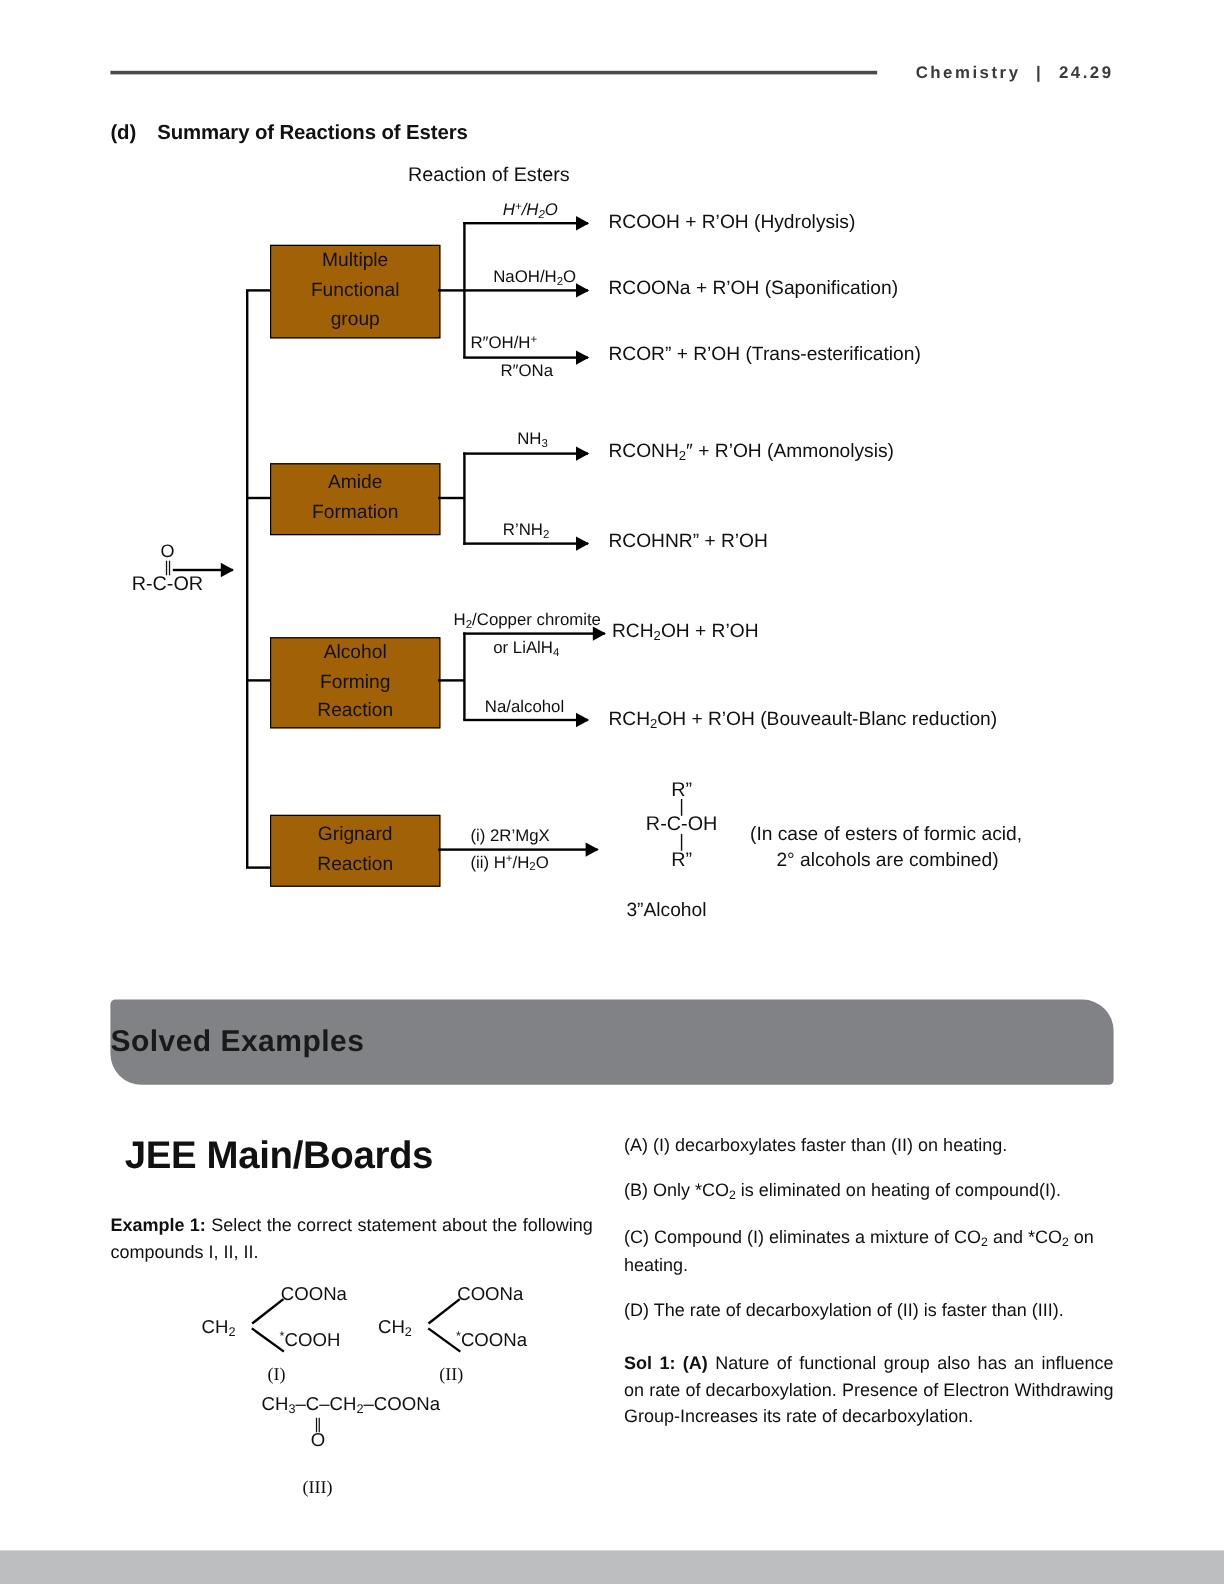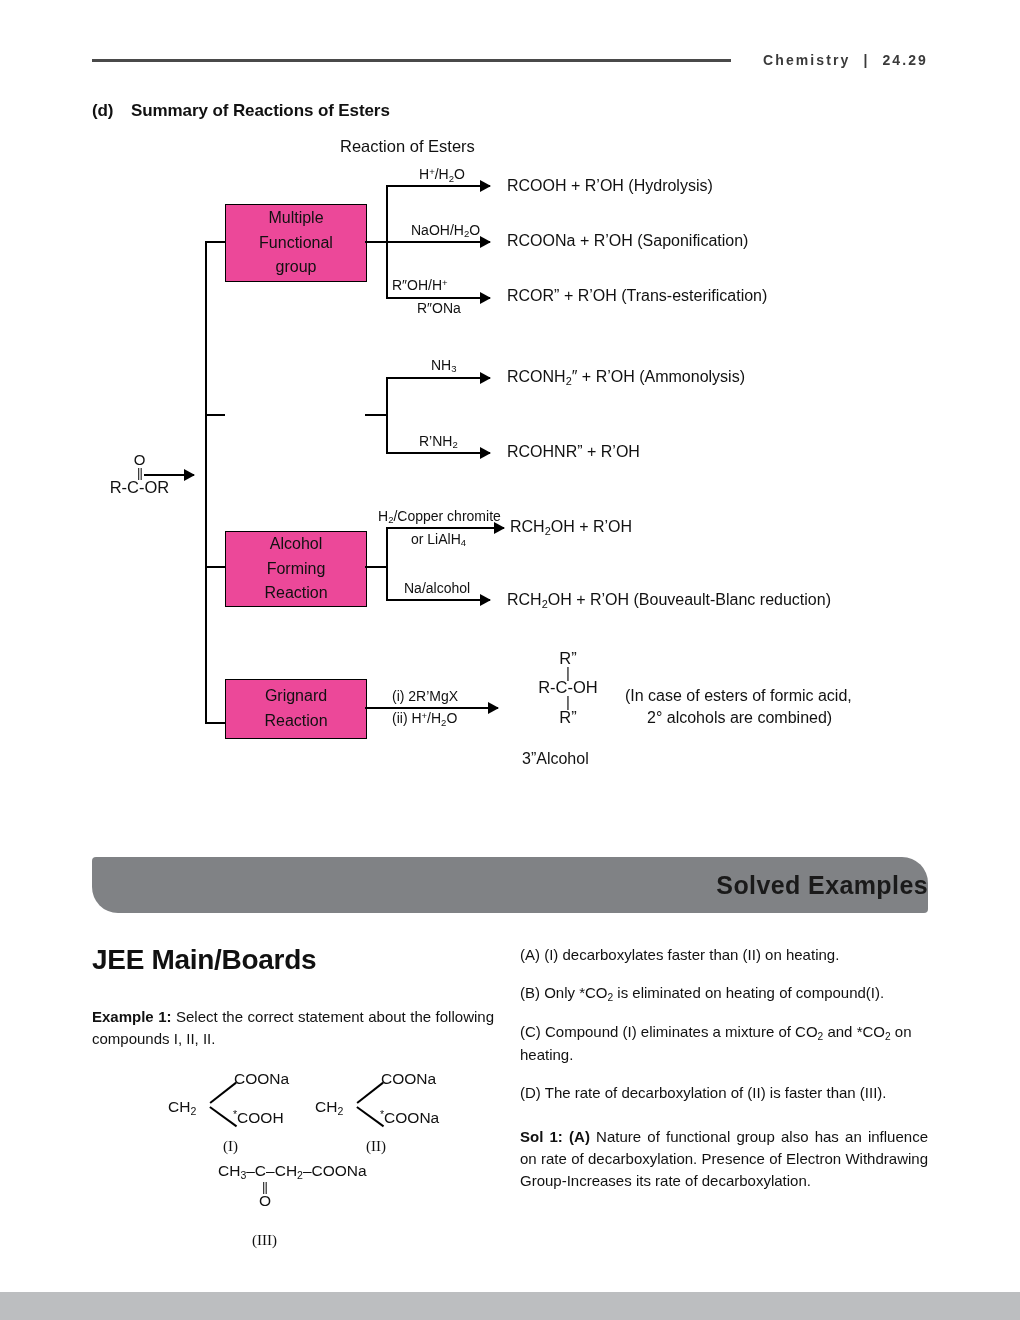--- a/index.html
+++ b/index.html
@@ -20,21 +20,21 @@
   .hdr-sep{margin:0 7px;color:#3a3a3a;}
 
   
   .sec-head{position:absolute;left:92px;top:101px;font-size:17px;font-weight:bold;color:#111;letter-spacing:-0.1px;}
   .sec-head .lbl{margin-right:13px;}
 
   .diagram-title{position:absolute;left:340px;top:137px;font-size:16.5px;color:#111;}
 
   
   .diag{position:absolute;left:0;top:0;width:1020px;height:800px;}
-  .box{position:absolute;border:1.7px solid #000;background:#ec4899;
+  .box{position:absolute;border:1.7px solid #000;background:#a16207;
        display:flex;align-items:center;justify-content:center;text-align:center;
        font-size:16px;line-height:1.55;color:#111;}
   .ln{position:absolute;background:#000;}
   .hln{height:1.7px;}
   .vln{width:1.7px;}
   .arrow{position:absolute;height:1.9px;background:#000;}
   .arrow:after{content:"";position:absolute;right:-1px;top:50%;transform:translateY(-50%);
      width:0;height:0;border-left:11px solid #000;border-top:6px solid transparent;border-bottom:6px solid transparent;}
   .cond{position:absolute;font-size:14px;color:#111;white-space:nowrap;}
   .prod{position:absolute;font-size:16px;color:#111;white-space:nowrap;}
@@ -47,29 +47,29 @@
   .start .db{display:block;font-size:13px;letter-spacing:-1px;line-height:0.9;}
   .start .chain{display:block;font-size:16.5px;white-space:nowrap;}
 
   
   .gp{position:absolute;font-size:16.5px;color:#111;line-height:1.0;text-align:center;}
   .gp .r{display:block;}
   .gp .bar{display:block;font-size:15px;line-height:0.85;}
   .gp .mid{display:block;white-space:nowrap;}
 
   
-  .banner{position:absolute;left:92px;top:857px;width:836px;height:56px;background:#808285;
+  .banner{position:absolute;left:92px;top:833px;width:836px;height:71px;background:#808285;
      border-radius:4px 26px 4px 26px;
-     display:flex;align-items:center;justify-content:flex-end;}
+     display:flex;align-items:center;justify-content:flex-start;}
   .banner-txt{font-size:25px;font-weight:bold;color:#1a1a1a;letter-spacing:0.4px;}
 
   
   .colL{position:absolute;left:92px;top:944px;width:402px;}
   .colR{position:absolute;left:520px;top:944px;width:408px;}
-  .h2{font-size:28px;font-weight:bold;color:#111;letter-spacing:-0.3px;margin:0 0 30px 0;}
+  .h2{font-size:32px;font-weight:bold;color:#111;letter-spacing:-0.3px;margin:0 0 30px 12px;}
   .para{font-size:15px;line-height:1.48;color:#111;text-align:justify;margin:0 0 15px 0;}
   .para b{font-weight:bold;}
   .opt{font-size:15px;line-height:1.45;color:#111;margin:0 0 16px 0;}
 
   
   .structs{position:absolute;left:160px;top:1060px;width:330px;height:100px;}
   .st-ch{position:absolute;font-size:15.5px;}
   .st-top{position:absolute;font-size:15.5px;white-space:nowrap;}
   .st-bot{position:absolute;font-size:15.5px;white-space:nowrap;}
   .bline{position:absolute;background:#000;height:1.6px;transform-origin:left center;}
@@ -126,40 +126,46 @@
         <span>Multiple</span><br>
         <span>Functional</span><br>
         <span>group</span>
       </div>
     </div>
 
     <div class="ln hln" style="left:365px;top:241px;width:22px;"></div>
     <div class="ln vln" style="left:386px;top:185px;height:113px;"></div>
 
     <div class="arrow" style="left:386px;top:185px;width:104px;"></div>
-    <div class="cond" style="left:419px;top:166px;">
+    <div class="cond" style="left:419px;top:166px;font-style:italic;">
       H<sup>+</sup>/H<sub>2</sub>O
     </div>
     <div class="prod" style="left:507px;top:177px;">RCOOH + R’OH (Hydrolysis)</div>
 
     <div class="arrow" style="left:386px;top:241px;width:104px;"></div>
     <div class="cond" style="left:411px;top:222px;">
       NaOH/H<sub>2</sub>O
     </div>
     <div class="prod" style="left:507px;top:232px;">RCOONa + R’OH (Saponification)</div>
 
     <div class="arrow" style="left:386px;top:297px;width:104px;"></div>
     <div class="cond" style="left:392px;top:277px;">
       R″OH/H<sup>+</sup>
     </div>
     <div class="cond" style="left:392px;top:300px;margin-left:25px;">
       R″ONa
     </div>
     <div class="prod" style="left:507px;top:287px;">RCOR” + R’OH (Trans-esterification)</div>
 
+    <div class="box" style="left:225px;top:386px;width:140px;height:58px;">
+      <div>
+        <span>Amide</span><br>
+        <span>Formation</span>
+      </div>
+    </div>
     <div class="ln hln" style="left:365px;top:414px;width:22px;"></div>
     <div class="ln vln" style="left:386px;top:377px;height:77px;"></div>
 
     <div class="arrow" style="left:386px;top:377px;width:104px;"></div>
     <div class="cond" style="left:431px;top:357px;">
       NH<sub>3</sub>
     </div>
     <div class="prod" style="left:507px;top:368px;">
       RCONH<sub>2</sub>″ + R’OH (Ammonolysis)
     </div>

